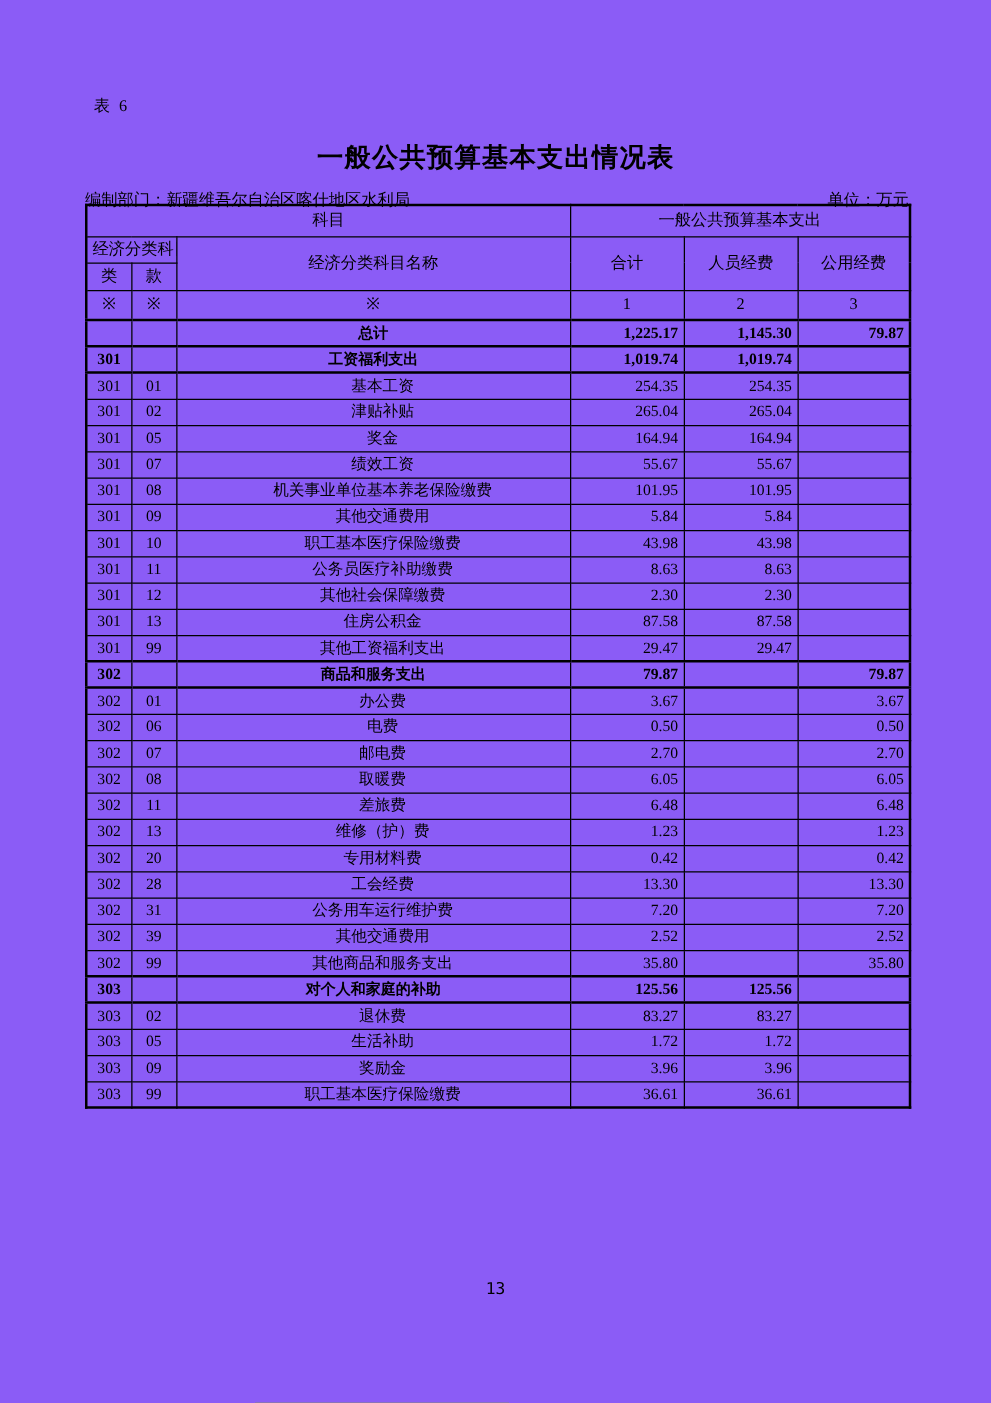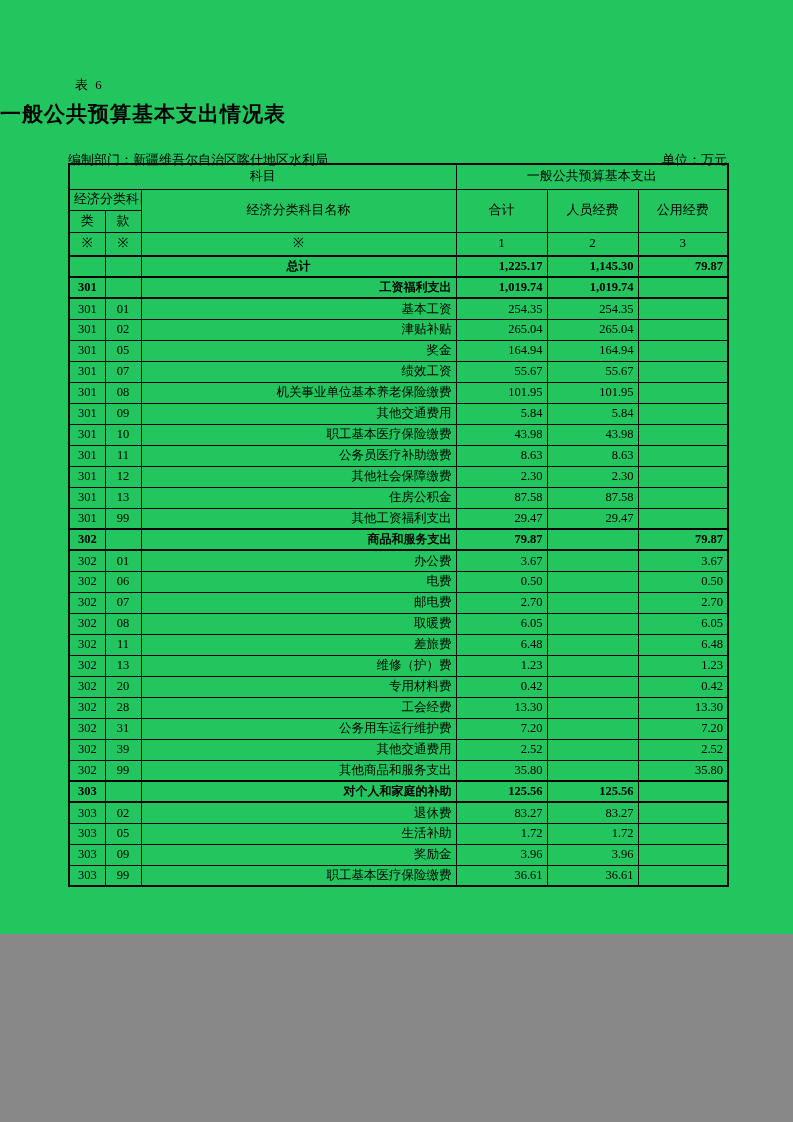--- a/index.html
+++ b/index.html
@@ -1,38 +1,39 @@
 <!DOCTYPE html>
 <html><head>
 <meta charset="utf-8">
 <style>
   * { margin: 0; padding: 0; box-sizing: border-box; }
   html, body { background: #888; }
   .page {
     position: relative;
     width: 793px;
-    height: 934px;
+    height: 1122px;
     margin: 0 auto;
-    background: #22c55e;
+    background: #8b5cf6;
     color: #000;
     font-family: "Liberation Serif", "DejaVu Serif", serif;
     overflow: hidden;
   }
   .table-label {
     position: absolute;
     left: 75px;
     top: 76px;
     font-size: 13px;
     letter-spacing: 2px;
   }
   .doc-title {
     position: absolute;
     left: 0;
     right: 0;
-    top: 100px;
+    top: 112px;
+    text-align: center;
     font-size: 21px;
     font-weight: bold;
     letter-spacing: 1px;
     font-family: "Liberation Sans", "DejaVu Sans", sans-serif;
   }
   .meta-row {
     position: absolute;
     left: 68px;
     width: 659px;
     top: 151px;
@@ -66,21 +67,21 @@
   }
   tr.hrow-a td { height: 25px; }
   td.code-hdr { height: 36px; }
   tr.hrow-c td { height: 22px; }
   tr.hrow-d td { height: 24px; }
   td.code { text-align: center; padding: 0 2px; }
   td.num {
     text-align: right;
     font-variant-numeric: tabular-nums;
   }
-  td.name { text-align: right; padding-left: 5px; }
+  td.name { text-align: center; padding-left: 5px; }
   td.name.indent { padding-left: 19px; }
   td.name.center-name { text-align: center; }
   tr.section td {
     font-weight: bold;
     border-top: 2px solid #000;
     border-bottom: 2px solid #000;
   }
   tr.section td.name {
     font-family: Liberation Serif, serif;
     font-size: 12px;

